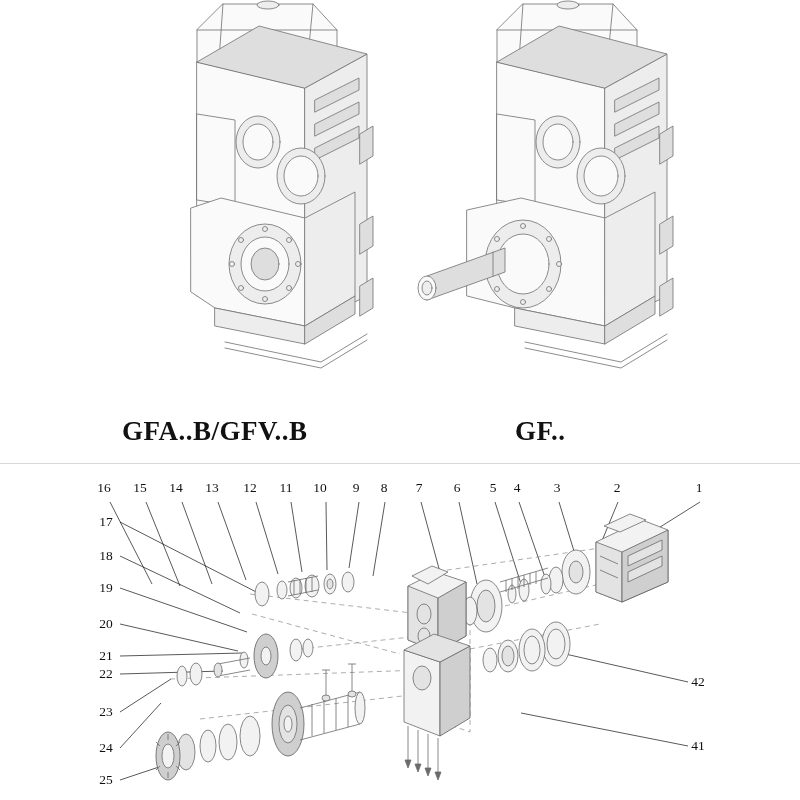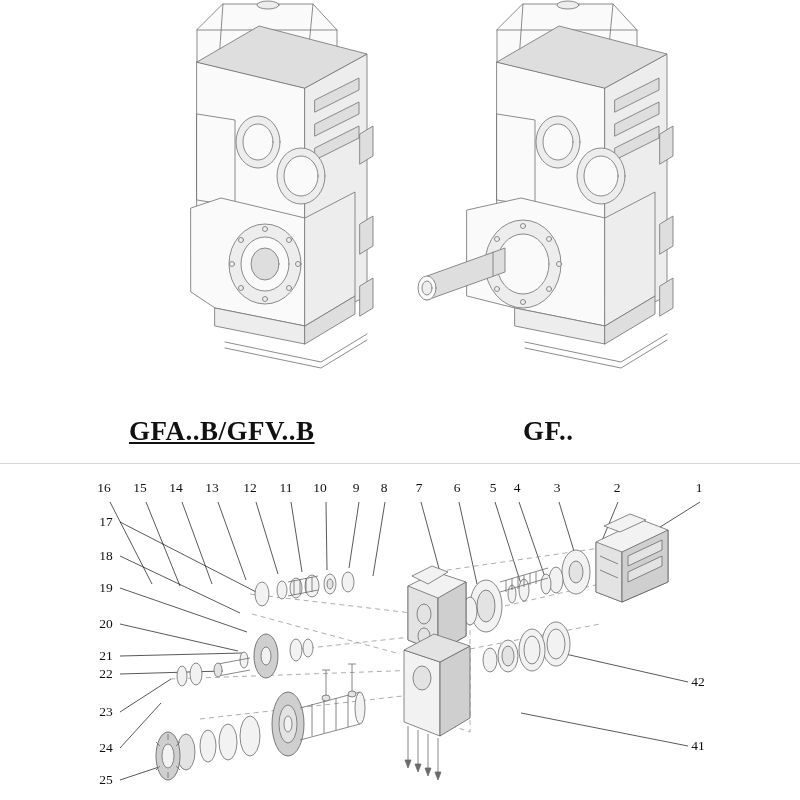--- a/index.html
+++ b/index.html
@@ -39,28 +39,26 @@
   .view-caption {
     position: absolute;
     font-family: "Liberation Serif", serif;
     font-weight: bold;
     font-size: 27px;
     letter-spacing: 0.5px;
     color: #111111;
     white-space: nowrap;
   }
   #caption-left {
-    left: 129px;
+    left: 122px;
     top: 416px;
-    text-decoration: underline;
   }
   #caption-right {
     left: 515px;
     top: 416px;
-    margin-left: 8px;
   }
 
   
   .divider {
     position: absolute;
     left: 0;
     top: 463px;
     width: 800px;
     height: 1px;
     background: #d8d8d8;

